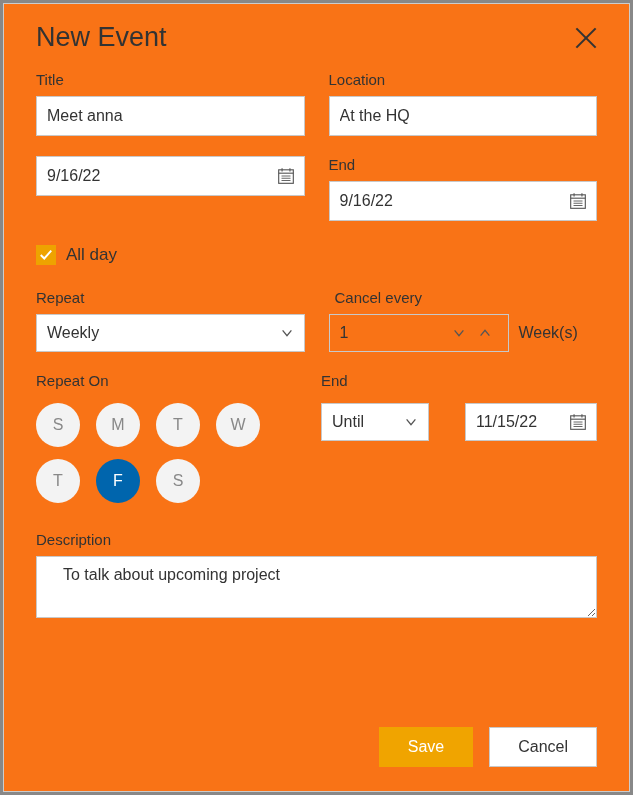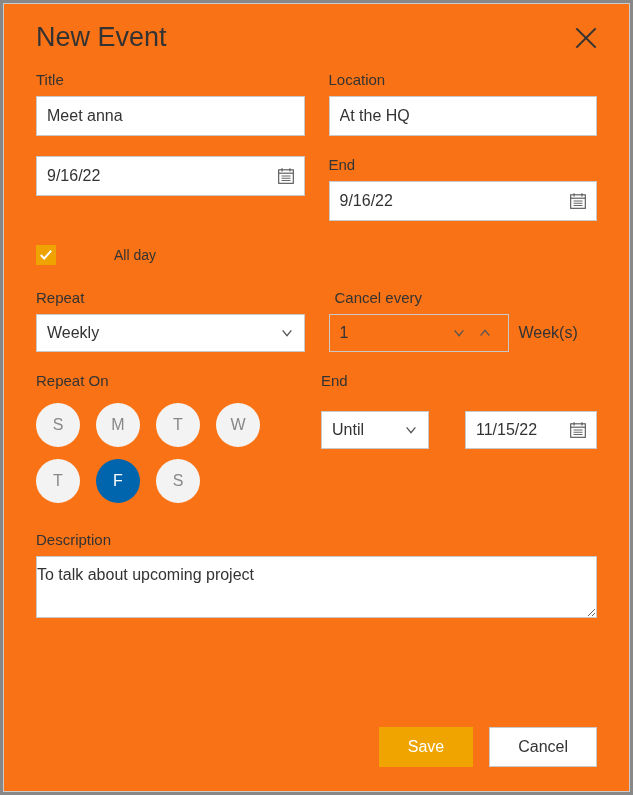--- a/index.html
+++ b/index.html
@@ -87,21 +87,21 @@
     width: 20px;
     height: 20px;
     border: 1px solid #eea300;
     background: #eea300;
     display: flex;
     align-items: center;
     justify-content: center;
     cursor: pointer;
   }
   .chk-box svg { width: 14px; height: 14px; color: #fff; }
-  .chk-label { font-size: 14px; color: #333; margin-left: 48px; }
+  .chk-label { font-size: 17px; color: #333; }
   .select-wrap {
     position: relative;
     border: 1px solid #c8c8c8;
     height: 38px;
     display: flex;
     align-items: center;
     padding: 0 10px;
     cursor: pointer;
     background: #fff;
   }
@@ -161,32 +161,31 @@
     cursor: pointer;
   }
   .day-circle.active {
     background: #0065ad;
     color: #fff;
   }
   .end-row {
     display: flex;
     gap: 36px;
     align-items: flex-start;
-    margin-top: 8px;
   }
   .end-select {
     width: 108px;
   }
   .end-date {
     width: 132px;
   }
   .description-area {
     border: 1px solid #c8c8c8;
     font-size: 16px;
-    padding: 9px 0;
+    padding: 9px 26px;
     width: 100%;
     font-family: inherit;
     color: #333;
     height: 62px;
     resize: both;
   }
   .footer {
     margin-top: auto;
     display: flex;
     justify-content: flex-end;

